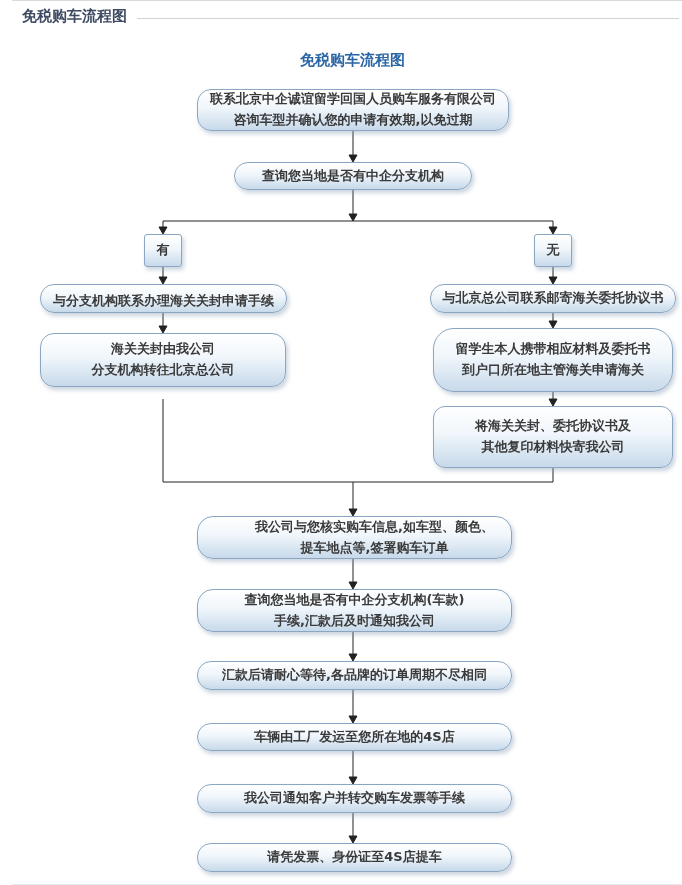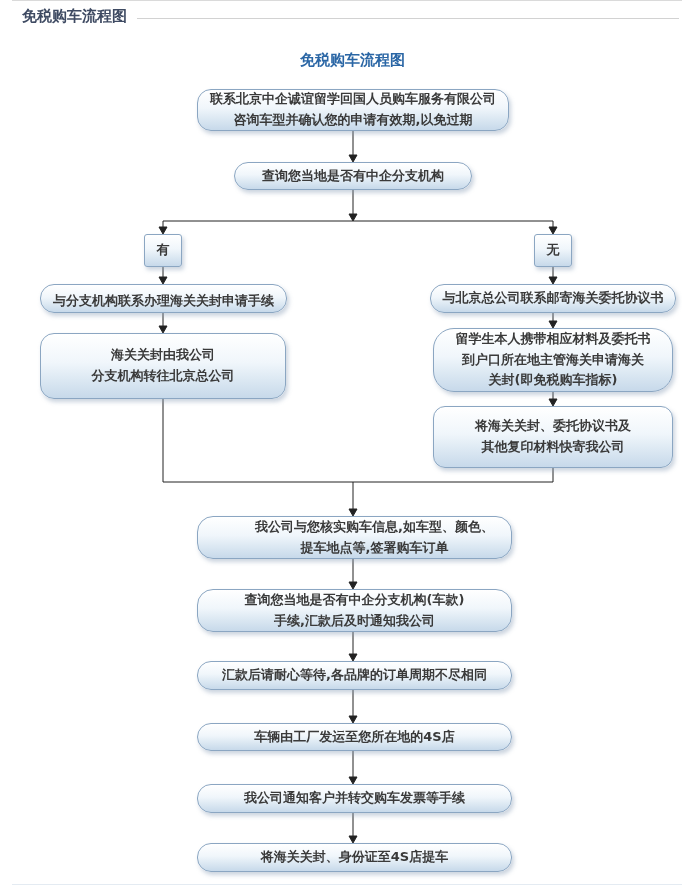--- a/index.html
+++ b/index.html
@@ -131,33 +131,32 @@
   </div>
 
   <div class="node decision" style="left:522px; top:233px; width:38px; height:33px;">
     <div>无</div>
   </div>
 
   <div class="node" style="left:28px; top:283px; width:247px; height:29px;justify-content:flex-end;">
     <div>与分支机构联系办理海关关封申请手续</div>
   </div>
 
-  <div class="node" style="left:28px; top:332px; width:246px; height:66px;">
+  <div class="node" style="left:28px; top:332px; width:246px; height:54px;">
     <div>海关关封由我公司</div>
     <div>分支机构转往北京总公司</div>
   </div>
 
   <div class="node" style="left:418px; top:283px; width:246px; height:29px;">
     <div>与北京总公司联系邮寄海关委托协议书</div>
   </div>
 
   <div class="node r12" style="left:421px; top:327px; width:240px; height:64px;border-radius:21px;">
     <div>留学生本人携带相应材料及委托书</div>
     <div>到户口所在地主管海关申请海关</div>
-    <div>关封(即免税购车指标)</div>
   </div>
 
   <div class="node r12" style="left:421px; top:405px; width:240px; height:62px;">
     <div>将海关关封、委托协议书及</div>
     <div>其他复印材料快寄我公司</div>
   </div>
 
   <div class="node r16" style="left:185px; top:515px; width:315px; height:43px;padding-left:40px;">
     <div>我公司与您核实购车信息,如车型、颜色、</div>
     <div>提车地点等,签署购车订单</div>
@@ -174,16 +173,16 @@
 
   <div class="node" style="left:185px; top:722px; width:315px; height:28px;">
     <div>车辆由工厂发运至您所在地的4S店</div>
   </div>
 
   <div class="node" style="left:185px; top:783px; width:315px; height:29px;">
     <div>我公司通知客户并转交购车发票等手续</div>
   </div>
 
   <div class="node" style="left:185px; top:842px; width:315px; height:29px;">
-    <div>将海关关封、身份证至4S店提车</div>
+    <div>请凭发票、身份证至4S店提车</div>
   </div>
 
 </div>
 
 </body></html>

